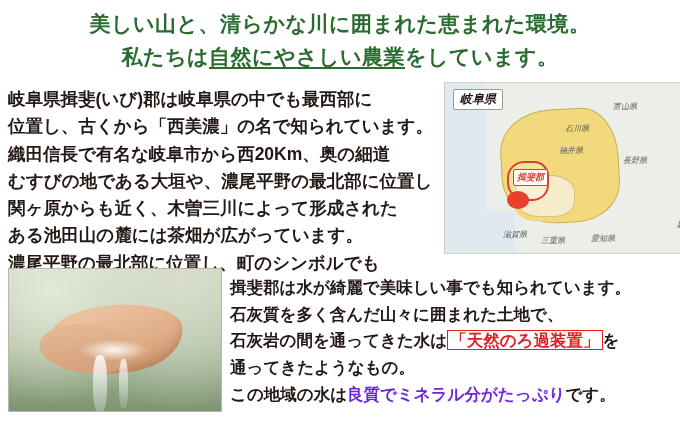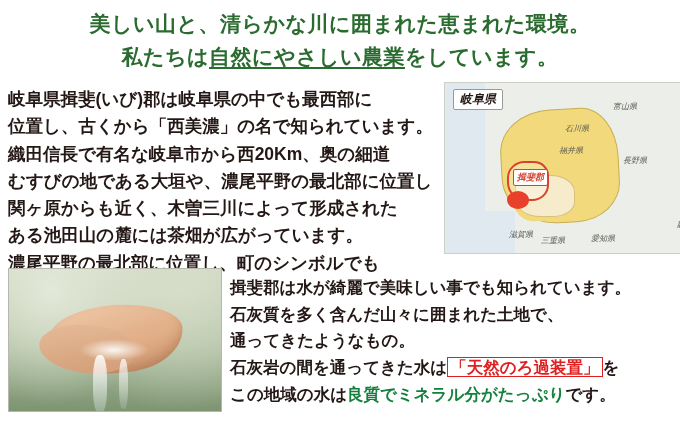--- a/index.html
+++ b/index.html
@@ -257,21 +257,21 @@
     color: #231815;
   }
   .lower-text .line {
     display: block;
     white-space: nowrap;
   }
   .hl-red {
     color: #e02020;
   }
   .hl-green {
-    color: #15803d;
+    color: #6d28d9;
   }
   .hl-box {
     border: 1px solid #e02020;
     padding: 0 2px;
   }
 </style>
 </head>
 <body>
 
 <div class="page">
@@ -299,36 +299,36 @@
     <div class="map-inner-region"></div>
     <div class="map-red-outline"></div>
     <div class="map-red-dot"></div>
     <div class="map-title">岐阜県</div>
     <div class="map-callout">揖斐郡</div>
 
     <div class="map-label" style="left:168px; top:18px;">富山県</div>
     <div class="map-label" style="left:120px; top:40px;text-align:center;">石川県</div>
     <div class="map-label" style="left:74px; top:62px;margin-left:40px;">福井県</div>
     <div class="map-label" style="left:178px; top:72px;">長野県</div>
-    <div class="map-label" style="left:64px; top:146px;">滋賀県</div>
+    <div class="map-label" style="left:58px; top:146px;">滋賀県</div>
     <div class="map-label" style="left:96px; top:152px;">三重県</div>
     <div class="map-label" style="left:146px; top:150px;">愛知県</div>
     <div class="map-label" style="left:196px; top:136px;margin-left:36px;">静岡県</div>
   </div>
 
   <div class="photo">
     <div class="bg-blur"></div>
     <div class="hand"></div>
     <div class="hand2"></div>
     <div class="splash"></div>
     <div class="water-stream"></div>
     <div class="water-stream2"></div>
   </div>
 
   <div class="lower-text">
     <span class="line">揖斐郡は水が綺麗で美味しい事でも知られています。</span>
     <span class="line">石灰質を多く含んだ山々に囲まれた土地で、</span>
+    <span class="line"><span>石灰岩の間を通ってきた水は</span><span class="hl-red hl-box">「天然のろ過装置」</span><span>を</span></span>
     <span class="line">通ってきたようなもの。</span>
-    <span class="line"><span>石灰岩の間を通ってきた水は</span><span class="hl-red hl-box">「天然のろ過装置」</span><span>を</span></span>
     <span class="line"><span>この地域の水は</span><span class="hl-green">良質でミネラル分がたっぷり</span><span>です。</span></span>
   </div>
 
 </div>
 
 </body></html>

